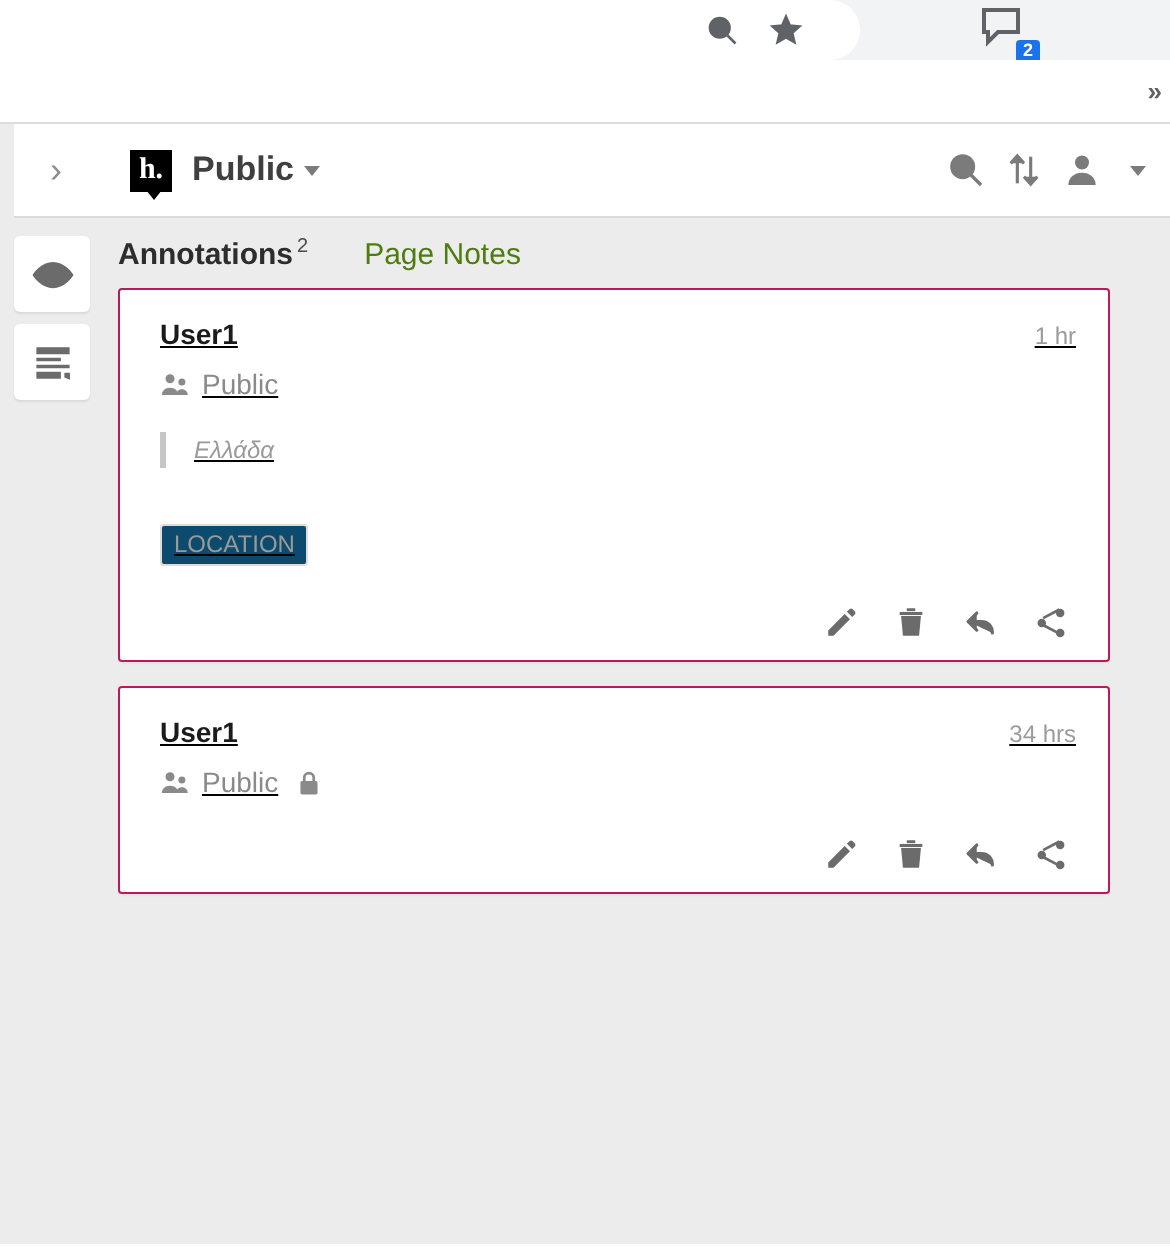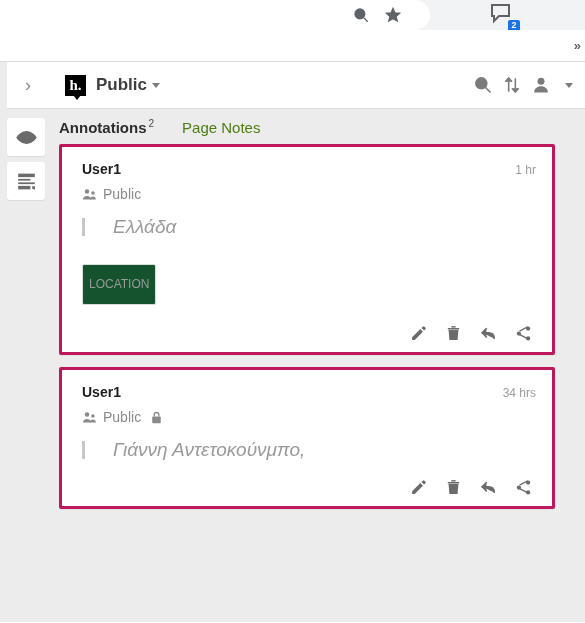--- a/index.html
+++ b/index.html
@@ -185,26 +185,27 @@
     font-size: 10px;
     vertical-align: super;
     font-weight: normal;
     margin-left: 2px;
     color: #4a4a4a;
   }
 
   
   .card {
     background: #ffffff;
-    border: 3px solid #be185d;
+    border: 1px solid #be185d;
     border-radius: 2px;
     padding: 14px 16px 10px 20px;
     margin-bottom: 12px;
     position: relative;
     box-shadow: 0 1px 1px rgba(0,0,0,0.04);
+    text-decoration: underline;
   }
   .card-head {
     display: flex;
     align-items: baseline;
   }
   .user-name {
     font-size: 14px;
     font-weight: bold;
     color: #1b1b1b;
   }
@@ -220,38 +221,38 @@
     margin-top: 9px;
   }
   .privacy-row .ico { width: 15px; height: 15px; color: #8a8a8a; display:block; }
   .privacy-row .lock-ico { width: 11px; height: 13px; color: #8a8a8a; display:block; margin-left:4px;}
   .privacy-text {
     font-size: 14px;
     color: #8a8a8a;
   }
   .quote {
     margin-top: 16px;
-    padding-left: 28px;
+    padding-left: 14px;
     border-left: 3px solid #c6c6c6;
     font-style: italic;
-    font-size: 19px;
+    font-size: 12px;
     color: #9a9a9a;
     line-height: 18px;
   }
   .tags {
     margin-top: 28px;
     display: flex;
     gap: 6px;
   }
   .tag {
     border: 1px solid #dcdcdc;
-    background: #14532d;
+    background: #0c4a6e;
     color: #9a9a9a;
     font-size: 12px;
-    padding: 13px 6px;
+    padding: 3px 6px;
     border-radius: 2px;
     cursor: pointer;
     line-height: 13px;
   }
   .card-actions {
     display: flex;
     justify-content: flex-end;
     gap: 18px;
     margin-top: 20px;
     padding-right: 4px;
@@ -432,21 +433,20 @@
         </span>
         <span class="privacy-text">Public</span>
         <span class="lock-ico">
           <svg viewBox="0 0 18 22" fill="currentColor">
             <path d="M4 9V6.4a5 5 0 0 1 10 0V9h-2.2V6.4a2.8 2.8 0 0 0-5.6 0V9z"></path>
             <rect x="2" y="9" width="14" height="11" rx="1.4"></rect>
           </svg>
         </span>
       </div>
 
-      <div class="quote">Γιάννη Αντετοκούνμπο,</div>
 
 
       <div class="card-actions">
         <span class="ico">
           <svg viewBox="0 0 24 24" fill="currentColor">
             <path d="M3 17.3 14.6 5.7l3.7 3.7L6.7 21H3z"></path>
             <path d="M16.2 4.1 18 2.3a1.6 1.6 0 0 1 2.3 0l1.4 1.4a1.6 1.6 0 0 1 0 2.3l-1.8 1.8z"></path>
           </svg>
         </span>
         <span class="ico">

